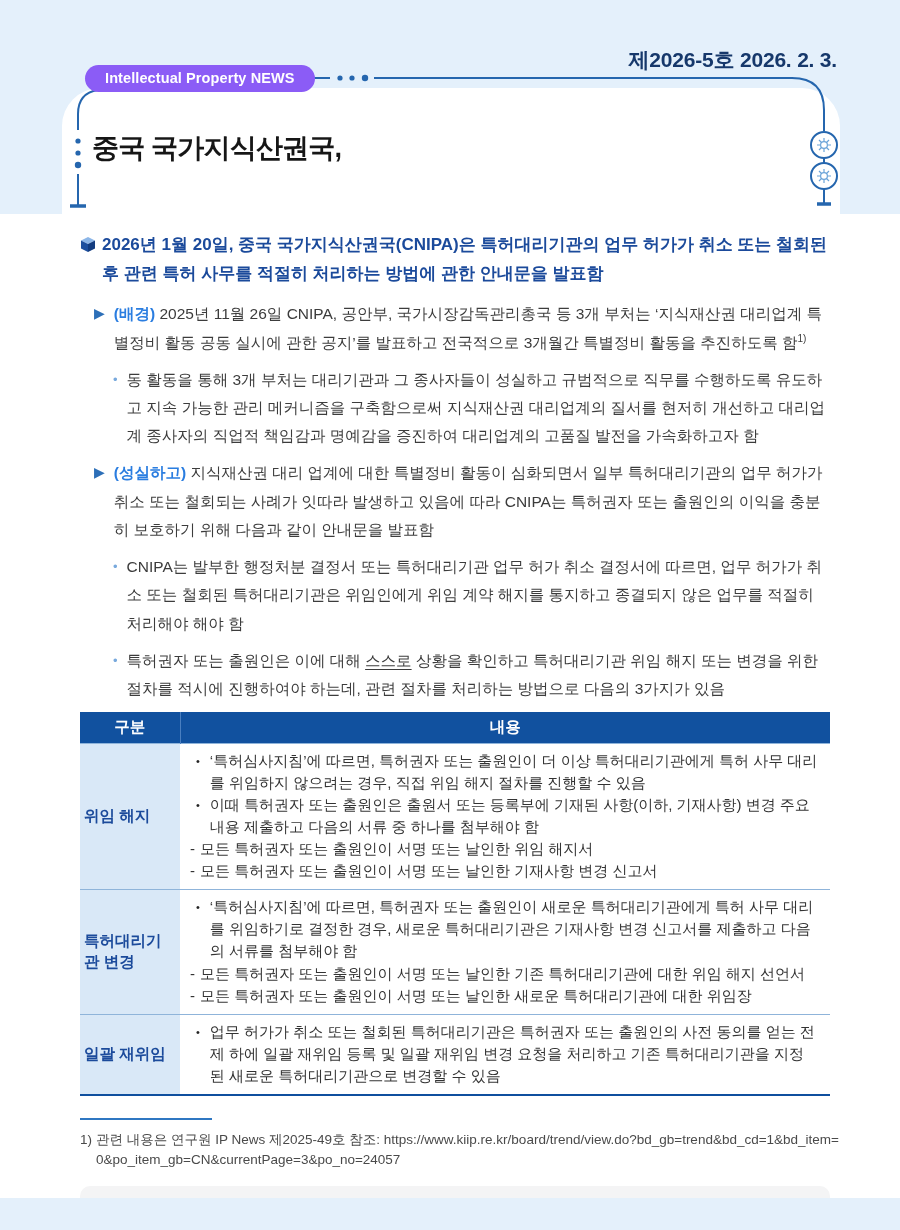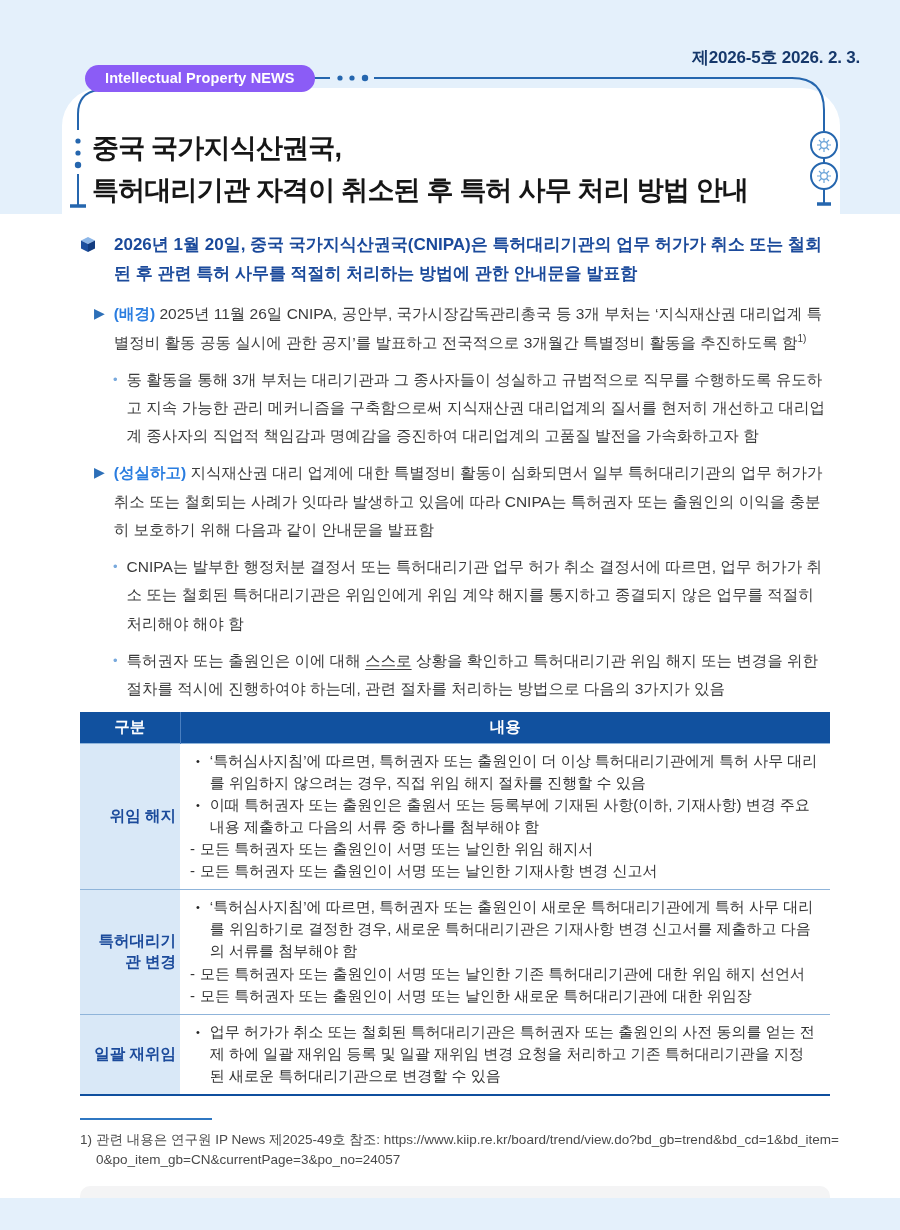--- a/index.html
+++ b/index.html
@@ -8,48 +8,48 @@
     width:900px; height:1230px; position:relative; overflow:hidden;
     background:#ffffff;
     font-family:"Liberation Sans","DejaVu Sans",sans-serif;
     -webkit-font-smoothing:antialiased;
   }
   .top-band { position:absolute; top:0; left:0; width:900px; height:214px; background:#e4f0fb; }
   .bottom-band { position:absolute; left:0; bottom:0; width:900px; height:32px; background:#e4f0fb; }
   .white-panel { position:absolute; top:88px; left:62px; width:778px; height:126px; background:#ffffff; border-radius:38px 38px 0 0; }
   .deco { position:absolute; top:0; left:0; }
 
-  .issue { position:absolute; top:46px; right:40px; font-size:17px; color:#16386b; font-weight:600; letter-spacing:-0.2px; }
+  .issue { position:absolute; top:46px; right:63px; font-size:21px; color:#16386b; font-weight:600; letter-spacing:-0.2px; }
   .badge {
     position:absolute; top:65px; left:85px; background:#8b5cf6; color:#ffffff;
     font-size:14.5px; font-weight:600; padding:5px 20px 6px 20px; border-radius:14px; letter-spacing:0.1px;
   }
   .title { position:absolute; top:128px; left:92px; font-size:27px; line-height:1.55; font-weight:800; color:#161616; letter-spacing:-0.8px; }
 
   .content { position:absolute; top:230px; left:80px; width:750px; }
 
-  .lead { display:flex; gap:18px; color:#1b4a9b; font-weight:700; font-size:17px; line-height:1.72; margin-bottom:12px; }
+  .lead { display:flex; gap:6px; color:#1b4a9b; font-weight:700; font-size:17px; line-height:1.72; margin-bottom:12px; }
   .lead .cube { flex:0 0 auto; margin-top:6px; }
 
   .arrow-item { display:flex; gap:9px; margin-left:14px; margin-bottom:9px; font-size:15.5px; line-height:1.82; color:#3c3c3c; }
   .arrow-marker { color:#2c6fb8; font-size:14px; line-height:1.95; flex:0 0 auto; }
   .item-label { color:#2a7de0; font-weight:700; }
   sup { font-size:10px; vertical-align:super; }
 
   .bullet-item { display:flex; gap:9px; margin-left:33px; margin-bottom:9px; font-size:15.5px; line-height:1.82; color:#3c3c3c; }
   .bullet-marker { color:#78a9dd; font-size:13px; line-height:2.1; flex:0 0 auto; }
   .u { text-decoration:underline; text-underline-offset:3px;margin-top:24px; }
 
   table.info { width:750px; border-collapse:collapse; margin-top:8px; border-bottom:2px solid #0f4f9e; table-layout:fixed; }
   table.info th {
     background:#11519f; color:#ffffff; font-size:15.5px; font-weight:700; padding:5px 0; text-align:center;
   }
   table.info th.col-cat { width:100px; border-right:1px solid #4a7fc0; }
   table.info td { vertical-align:middle; border-top:1px solid #8fb4da; }
-  td.cat { background:#d9e8f7; color:#1b4a9b; font-weight:700; font-size:15.5px; text-align:right; padding:6px 4px; line-height:1.35; }
+  td.cat { background:#d9e8f7; color:#1b4a9b; font-weight:700; font-size:15.5px; text-align:left; padding:6px 4px; line-height:1.35; }
   td.body-cell { background:#ffffff; padding:6px 12px 7px 10px; }
   .cell-bullet { display:flex; gap:10px; font-size:15px; line-height:1.47; color:#333333; }
   .cell-bullet .bm { flex:0 0 auto; font-size:11px; line-height:2.0; color:#222; padding-left:6px; }
   .cell-dash { display:flex; gap:5px; font-size:15px; line-height:1.47; color:#333333; }
   .cell-dash .dm { flex:0 0 auto; color:#333; }
 
   .footnote-divider { width:132px; border-top:2px solid #2f77c2; margin-top:22px; }
   .footnote { margin-top:10px; font-size:13.5px; color:#4a4a4a; line-height:1.5; display:flex; gap:4px; width:760px; }
   .footnote .fn-marker { flex:0 0 auto; }
   .footnote .fn-text { word-break:break-all; }
@@ -91,21 +91,21 @@
   </g>
   <g stroke="#6aa3d8" stroke-width="1.2" fill="none">
     <circle cx="824" cy="176" r="3.4"></circle>
     <path d="M 824 169 L 824 172 M 824 180 L 824 183 M 817 176 L 820 176 M 828 176 L 831 176 M 819 171 L 821.5 173.5 M 826.5 178.5 L 829 181 M 829 171 L 826.5 173.5 M 821.5 178.5 L 819 181"></path>
   </g>
 </svg>
 
 <div class="issue">제2026-5호 2026. 2. 3.</div>
 <div class="badge">Intellectual Property NEWS</div>
 
-<h1 class="title"><span>중국 국가지식산권국,</span><br><span>특허대리기관 자격이 취소된 후 특허 사무 처리 방법 안내</span></h1>
+<h1 class="title"><span>중국 국가지식산권국,</span><br></h1>
 
 <div class="content">
 
   <div class="lead">
     <svg class="cube" width="16" height="17" viewBox="0 0 16 17">
       <polygon points="8,1 15,4.5 8,8 1,4.5" fill="#8cb6e8"></polygon>
       <polygon points="1,4.5 8,8 8,16 1,12.5" fill="#1d4f9e"></polygon>
       <polygon points="15,4.5 8,8 8,16 15,12.5" fill="#123c80"></polygon>
     </svg>
     <p>2026년 1월 20일, 중국 국가지식산권국(CNIPA)은 특허대리기관의 업무 허가가 취소 또는 철회된 후 관련 특허 사무를 적절히 처리하는 방법에 관한 안내문을 발표함</p>

